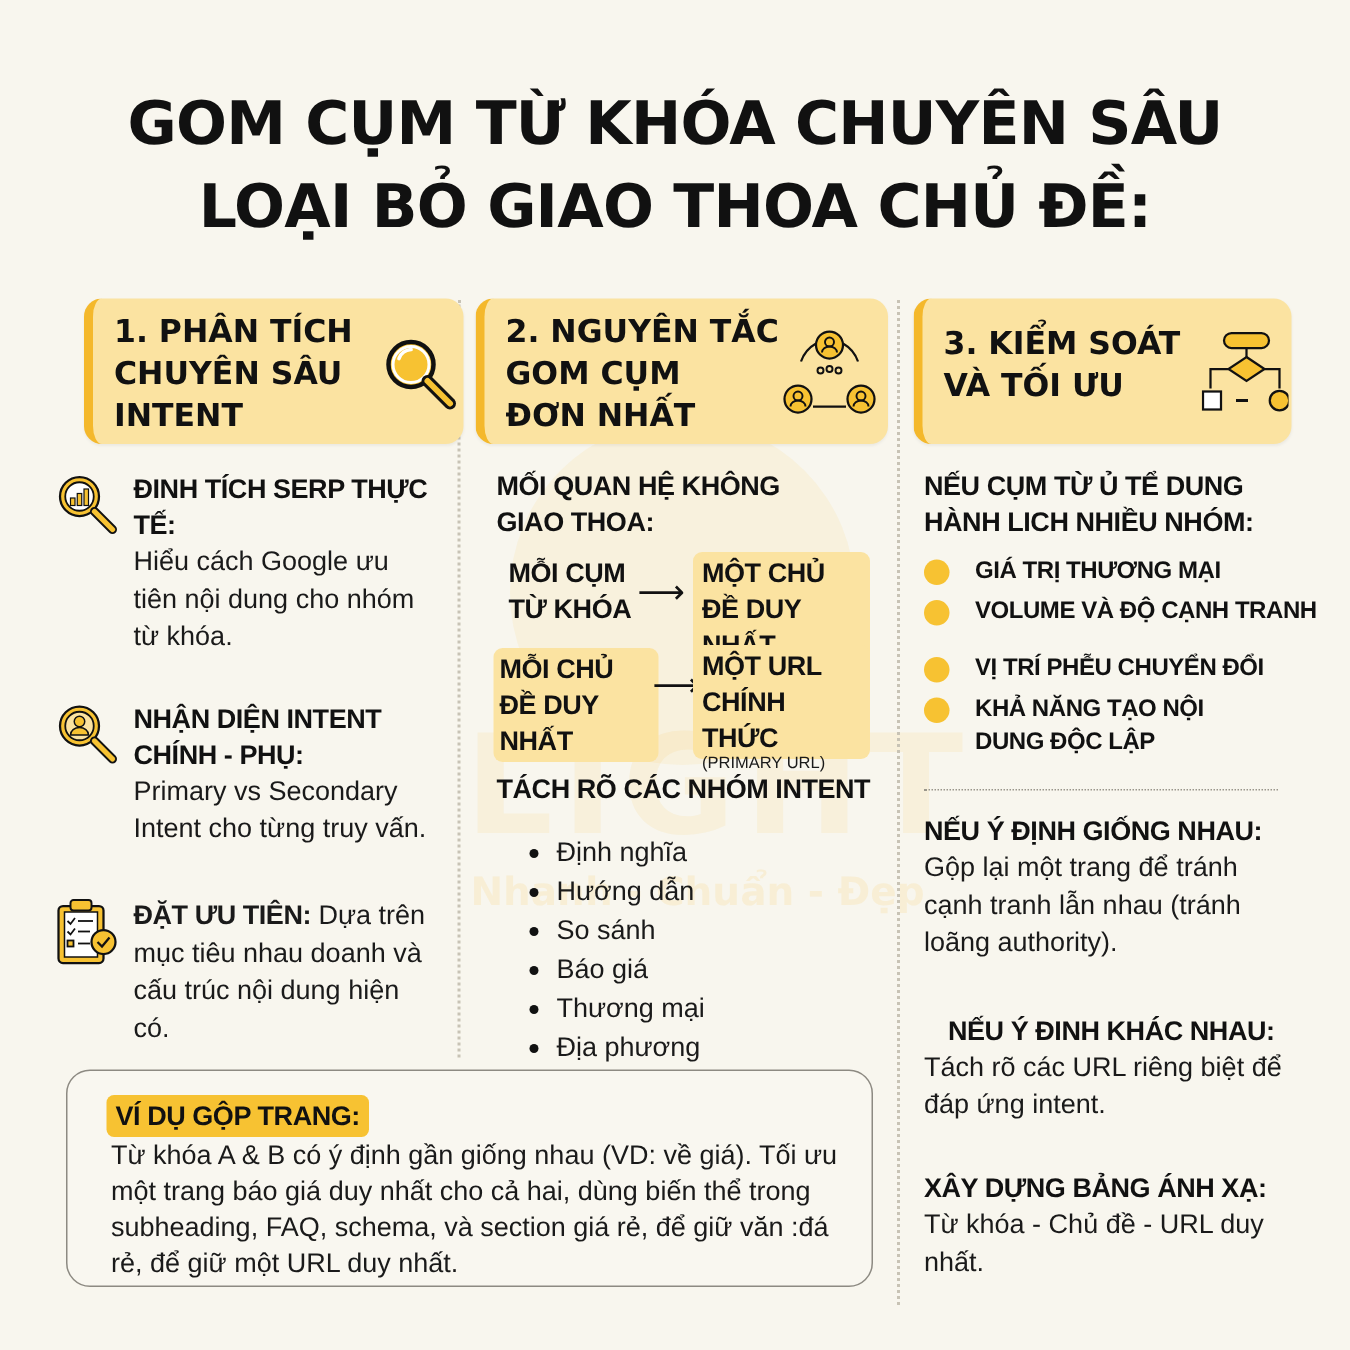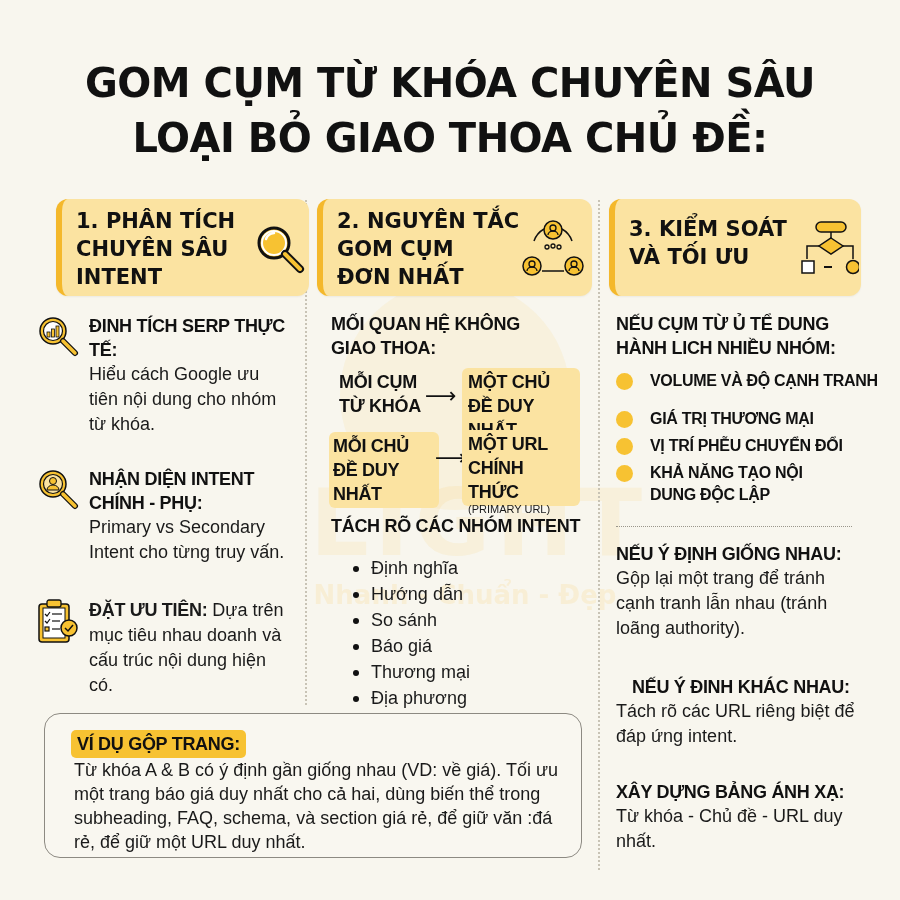--- a/index.html
+++ b/index.html
@@ -222,22 +222,22 @@
     <li>So sánh</li>
     <li>Báo giá</li>
     <li>Thương mại</li>
     <li>Địa phương</li>
   </ul>
 </div>
 
 <div class="col" style="left:616px; top:312px; width:270px; height:560px;">
   <div class="b" style="position:absolute; left:0; top:0; width:240px;">NẾU CỤM TỪ Ủ TỂ DUNG HÀNH LICH NHIỀU NHÓM:</div>
   <ul class="dots b" style="position:absolute; left:0; top:58px; width:262px; list-style:none; font-size:16px; line-height:22px;">
+    <li style="height:27px;"><span class="dot"></span><span>GIÁ TRỊ THƯƠNG MẠI</span></li>
     <li style="height:38px;"><span class="dot"></span><span>VOLUME VÀ ĐỘ CẠNH TRANH</span></li>
-    <li style="height:27px;"><span class="dot"></span><span>GIÁ TRỊ THƯƠNG MẠI</span></li>
     <li style="height:27px;"><span class="dot"></span><span>VỊ TRÍ PHỄU CHUYỂN ĐỔI</span></li>
     <li style="width:230px;"><span class="dot"></span><span>KHẢ NĂNG TẠO NỘI DUNG ĐỘC LẬP</span></li>
   </ul>
   <div class="hr-dot" style="left:0; top:214px; width:236px;"></div>
 
   <div style="position:absolute; left:0; top:230px; width:240px;">
     <div class="b" style="white-space:nowrap;">NẾU Ý ĐỊNH GIỐNG NHAU:</div>
     <div class="r">Gộp lại một trang để tránh cạnh tranh lẫn nhau (tránh loãng authority).</div>
   </div>
   <div style="position:absolute; left:0; top:363px; width:240px;">

